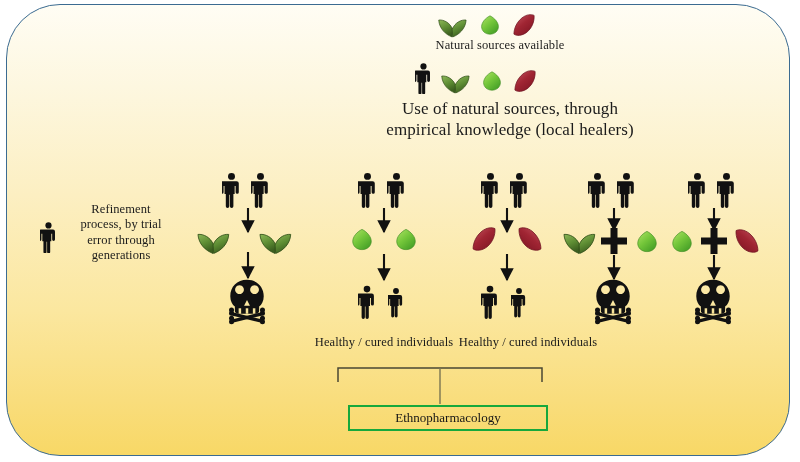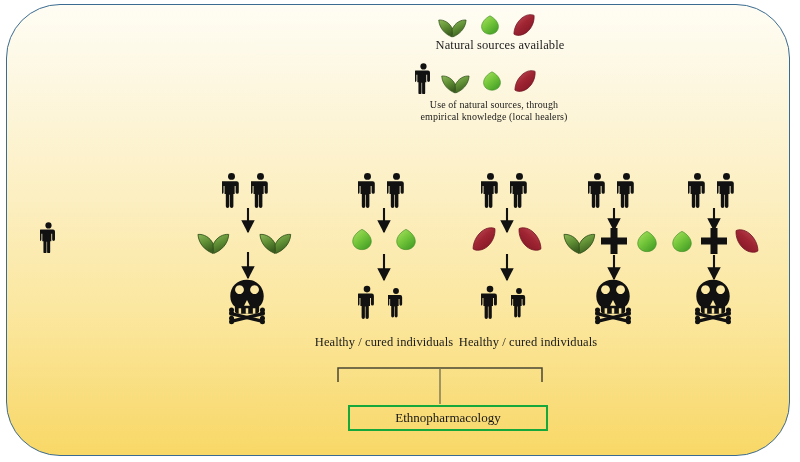--- a/index.html
+++ b/index.html
@@ -148,28 +148,32 @@
   <div class="fig" style="left:482px;top:69px;">
     <svg width="20" height="24">
         <use href="#leafOval" x="0" y="0" width="20" height="24" fill="url(#gBright)" stroke="#3a8a1f" stroke-width="3"></use>
       </svg>
   </div>
   <div class="fig" style="left:512px;top:69px;">
     <svg width="26" height="24">
         <use href="#leafAlmond" x="0" y="0" width="26" height="24" fill="url(#gRed)" stroke="#6d1220" stroke-width="3"></use>
       </svg>
   </div>
-  <div class="lbl" style="left:364px;top:99px;width:260px;font-size:10px;">Use of natural sources, through
+  <div class="lbl" style="left:380px;top:99px;width:260px;font-size:17px;">Use of natural sources, through
 empirical knowledge (local healers)</div>
 
   <div class="fig" style="left:40px;top:222px;">
     <svg width="17" height="31">
         <use href="#person" x="0" y="0" width="17" height="31" fill="#111111"></use>
       </svg>
   </div>
+  <div class="lbl" style="left:68px;top:202px;width:106px;font-size:12.5px;">Refinement
+process, by trial
+error through
+generations</div>
 
   <div>
     <div class="fig" style="left:222px;top:172px;">
       <svg width="52" height="36">
         <use href="#person" x="0" y="0" width="19" height="36" fill="#111111"></use>
         <use href="#person" x="29" y="0" width="19" height="36" fill="#111111"></use>
       </svg>
     </div>
     <svg class="abs" style="left:238px;top:208px;" width="20" height="32">
       <line x1="10" y1="0" x2="10" y2="24" stroke="#111" stroke-width="2.1" marker-end="url(#arrowHead)"></line>

